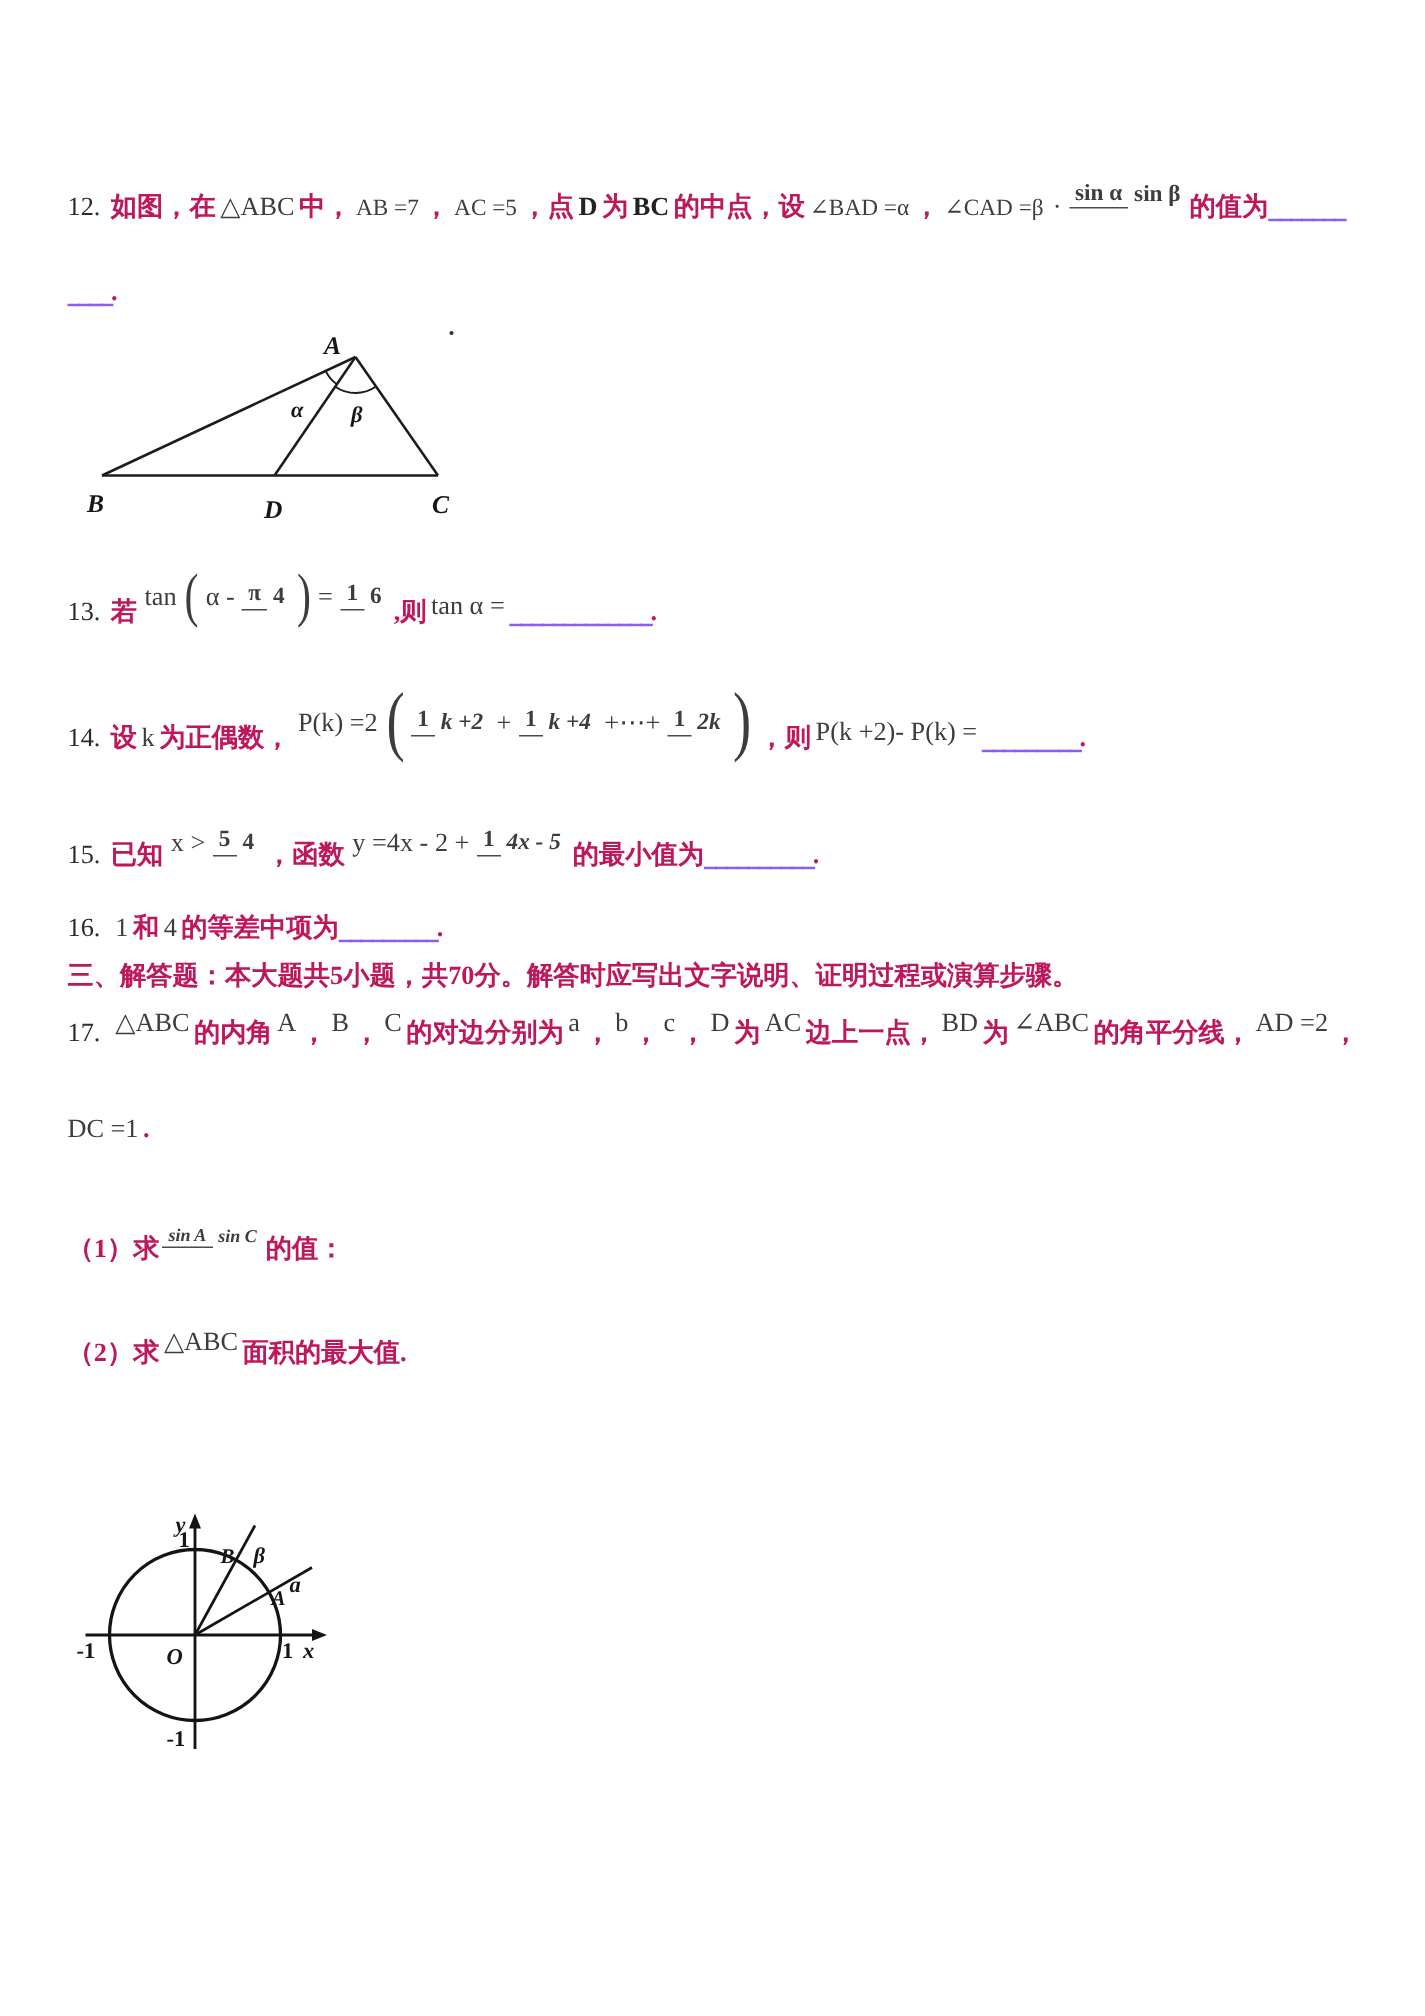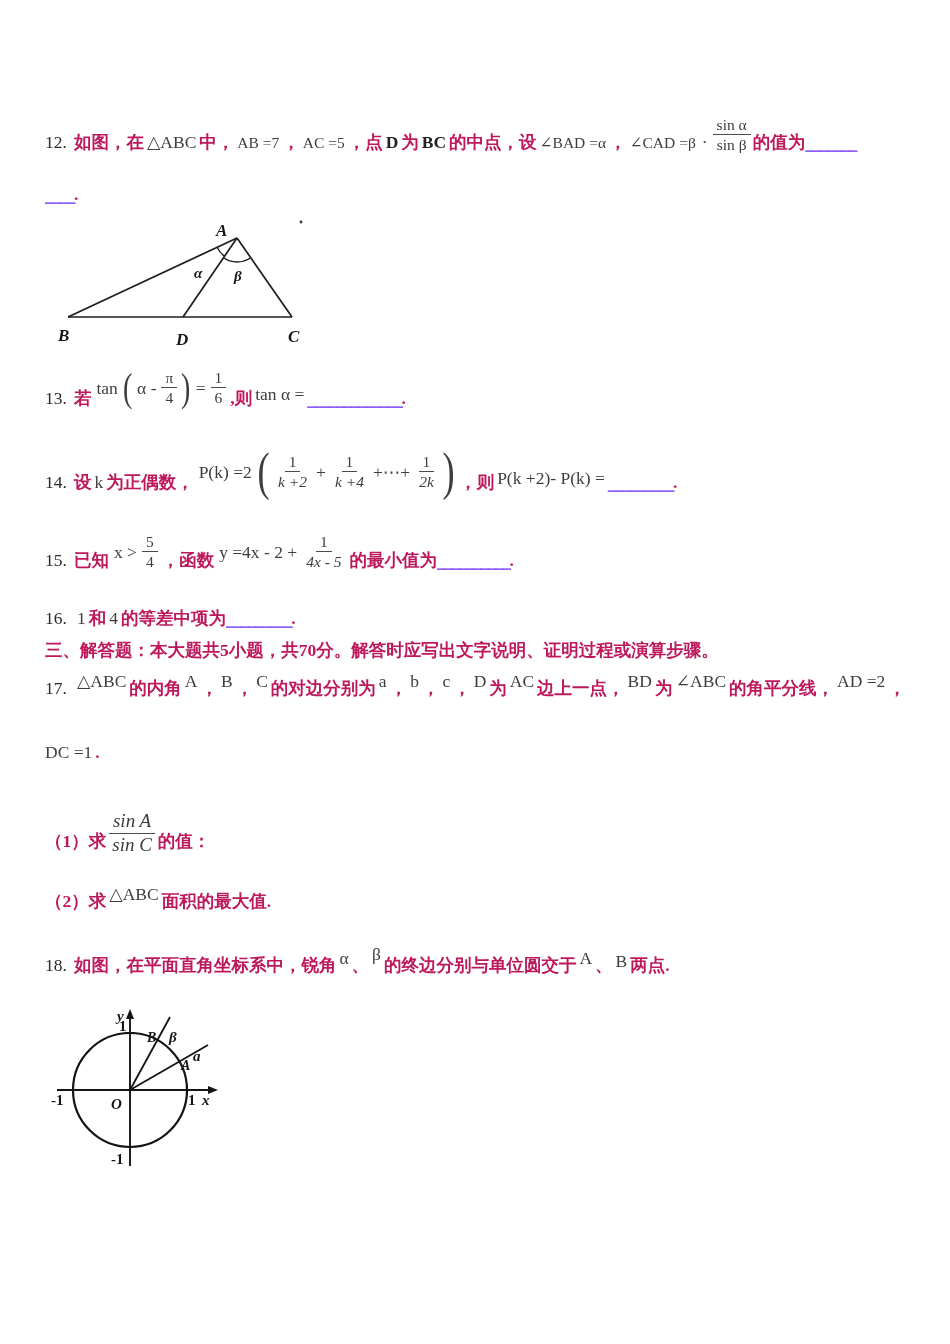--- a/index.html
+++ b/index.html
@@ -7,26 +7,26 @@
         font-family:"Liberation Sans","DejaVu Sans",sans-serif;}
   .line{position:absolute;left:45px;white-space:nowrap;font-size:17.5px;line-height:24px;color:#1b1b1b;}
   .cn{font-family:Liberation Serif, serif;font-weight:700;color:#be185d;}
   .no{font-family:"Liberation Serif","DejaVu Serif",serif;font-weight:400;color:#2b2b2b;margin-right:7px;}
   .m{font-family:"Liberation Serif","DejaVu Serif",serif;color:#3d3d3d;margin:0 3px;}
   .mu{font-style:normal;}
   .mb{font-weight:700;color:#222;}
   .sm{font-size:15.5px;}
   .mr{position:relative;top:-7px;display:inline-block;}
   .mr2{position:relative;top:-4px;display:inline-block;}
-  .frac{display:inline-flex;flex-direction:column;align-items:center;vertical-align:middle;
+  .frac{display:inline-flex;flex-direction:row;align-items:center;vertical-align:middle;
         line-height:1.1;font-size:15.5px;margin:0 2px;position:relative;top:-2px;
-        font-family:"Liberation Serif","DejaVu Serif",serif;font-style:italic;color:#3d3d3d;}
+        font-family:"Liberation Serif","DejaVu Serif",serif;font-style:italic;color:#3d3d3d;font-weight:bold;}
   .frac .fn{border-bottom:1.4px solid #4a4a4a;padding:0 4px 1px 4px;}
   .frac .fd{padding:1px 4px 0 4px;}
-  .fw{display:inline-flex;align-items:center;position:relative;top:-10px;vertical-align:baseline;margin:0 2px;}
+  .fw{display:inline-flex;align-items:center;position:relative;top:-10px;vertical-align:baseline;margin:16px 2px;}
   .fw .frac{top:0;}
   .bp{font-family:"Liberation Serif",serif;font-style:normal;font-weight:400;color:#3d3d3d;
       font-size:40px;line-height:0;display:inline-block;transform:scaleX(.7);}
   .bp2{font-size:52px;}
   .blank{font-family:"DejaVu Sans",sans-serif;font-weight:700;letter-spacing:-1.5px;color:#8b5cf6;}
   .fig{position:absolute;}
   svg text{font-family:"Liberation Serif","DejaVu Serif",serif;fill:#161616;}
   svg .lab{font-style:italic;font-weight:700;font-size:17px;}
   .lab2{font-style:italic;font-weight:700;font-size:15px;}
   .numlab{font-weight:700;font-size:15px;font-style:normal;}
@@ -129,33 +129,30 @@
 
   <div class="line" style="top:676px">
     <span class="no">17.</span><span class="m mr">△ABC</span><span class="cn">的内角</span><span class="m mr">A</span><span class="cn">，</span><span class="m mr">B</span><span class="cn">，</span><span class="m mr">C</span><span class="cn">的对边分别为</span><span class="m mr">a</span><span class="cn">，</span><span class="m mr">b</span><span class="cn">，</span><span class="m mr">c</span><span class="cn">，</span><span class="m mr">D</span><span class="cn">为</span><span class="m mr">AC</span><span class="cn">边上一点，</span><span class="m mr">BD</span><span class="cn">为</span><span class="m mr">∠ABC</span><span class="cn">的角平分线，</span><span class="m mr">AD =2</span><span class="cn">，</span>
   </div>
 
   <div class="line" style="top:740px">
     <span class="m" style="margin-left:0">DC =1</span><span class="cn">.</span>
   </div>
 
   <div class="line" style="top:820px">
-    <span class="cn">（1）求</span><span class="frac" style="top:-9px;font-size:19px">
+    <span class="cn">（1）求</span><span class="frac" style="top:-9px;font-size:12px">
         <span class="fn">sin A</span>
         <span class="fd">sin C</span>
       </span><span class="cn">的值：</span>
   </div>
 
   <div class="line" style="top:889px">
     <span class="cn">（2）求</span><span class="m mr">△ABC</span><span class="cn">面积的最大值.</span>
   </div>
 
-  <div class="line" style="top:953px">
-    <span class="no">18.</span><span class="cn">如图，在平面直角坐标系中，锐角</span><span class="m mr">α</span><span class="cn">、</span><span class="m mr" style="top:-11px">β</span><span class="cn">的终边分别与单位圆交于</span><span class="m mr">A</span><span class="cn">、</span><span class="m mr" style="top:-4px">B</span><span class="cn">两点.</span>
-  </div>
 
   <svg class="fig" style="left:45px;top:1003px" width="195" height="170" viewBox="0 0 195 170">
     <circle cx="85" cy="87" r="57" fill="none" stroke="#141414" stroke-width="2.2"></circle>
     <line x1="12" y1="87" x2="166" y2="87" stroke="#141414" stroke-width="1.9"></line>
     <polygon points="173,87 163,83 163,91" fill="#141414"></polygon>
     <line x1="85" y1="163" x2="85" y2="13" stroke="#141414" stroke-width="1.9"></line>
     <polygon points="85,6 81,16 89,16" fill="#141414"></polygon>
     <line x1="85" y1="87" x2="125" y2="14" stroke="#141414" stroke-width="1.8"></line>
     <line x1="85" y1="87" x2="163" y2="42" stroke="#141414" stroke-width="1.8"></line>
     <line x1="80" y1="30" x2="90" y2="30" stroke="#141414" stroke-width="1.6"></line>

